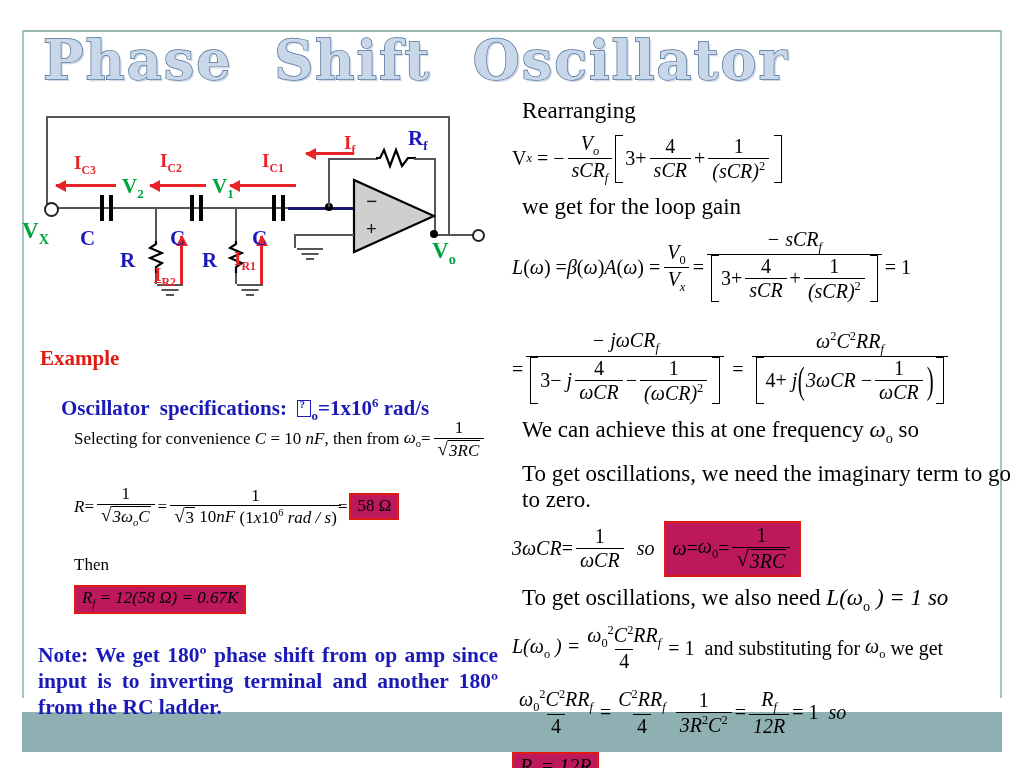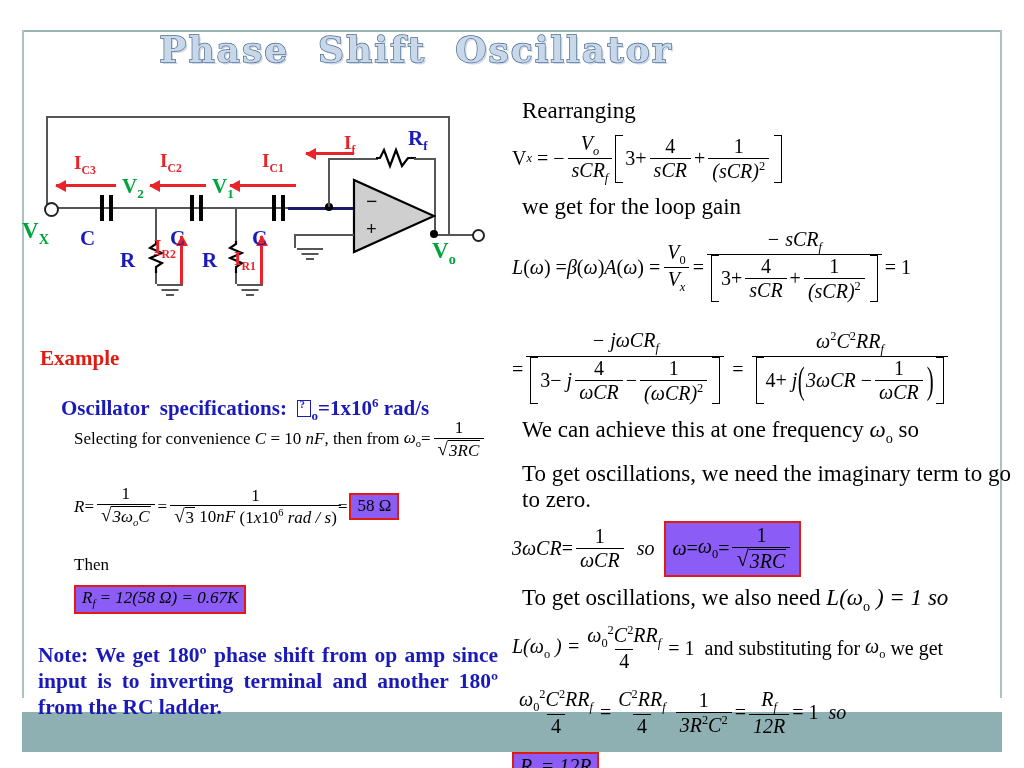--- a/index.html
+++ b/index.html
@@ -16,21 +16,21 @@
   .frame-right{position:absolute;left:1000px;top:30px;width:2px;height:668px;background:#a9c3c3;}
   .frame-top{position:absolute;left:22px;top:30px;width:980px;height:2px;background:#9ab3b3;}
 
   
   .footer-bar{position:absolute;left:22px;top:712px;width:980px;height:40px;background:#8fb0b2;}
 
   
   .title{
     position:absolute;left:0;top:28px;width:832px;text-align:center;
     font-family:"DejaVu Serif", serif;
-    font-weight:bold;font-size:36px;letter-spacing:2px;
+    font-weight:bold;font-size:54px;letter-spacing:2px;
     color:#c9d8e8;
     -webkit-text-stroke:1.4px #4a6a92;
     paint-order:stroke fill;
     text-shadow:2px 2px 0 rgba(120,150,185,.35);
     white-space:pre;
   }
 
   
   .m{font-family:"Liberation Serif", serif;font-style:italic;}
   .up{font-style:normal;}
@@ -43,21 +43,21 @@
   .subn{font-size:.62em;vertical-align:sub;font-style:normal;}
   .brk{display:inline-flex;align-items:stretch;}
   .brk>.bl,.brk>.br2{width:7px;border:1.4px solid #000;}
   .brk>.bl{border-right:none;margin-right:2px;}
   .brk>.br2{border-left:none;margin-left:2px;}
   .paren-tall{display:inline-flex;align-items:center;font-size:1.9em;font-style:normal;
               transform:scaleX(.55);margin:0 -2px;}
   .sqrt{display:inline-flex;align-items:flex-start;}
   .sqrt .rad{font-style:normal;font-size:1.12em;line-height:1;}
   .sqrt .under{border-top:1.3px solid #000;padding:0 1px;margin-top:1px;}
-  .redbox{border:2.6px solid #e01b12;padding:1px 6px 2px 6px;display:inline-block;background:#8b5cf6;}
+  .redbox{border:2.6px solid #e01b12;padding:1px 6px 2px 6px;display:inline-block;background:#be185d;}
 
   
   .rcol{position:absolute;left:512px;top:98px;width:502px;color:#000;}
   .rtext{font-size:23px;margin:0 0 6px 10px;}
   .req{font-size:20px;margin:2px 0 8px 0;}
 
   
   .ex-head{position:absolute;left:40px;top:346px;font-family:"Liberation Serif",serif;
            font-weight:bold;font-size:21px;color:#e01b12;}
   .ex-spec{position:absolute;left:40px;top:370px;font-family:"Liberation Serif",serif;
@@ -179,21 +179,21 @@
     <div class="arrow" style="left:128px;top:76px;width:56px;"></div>
     <div class="arrow" style="left:208px;top:76px;width:66px;"></div>
     <div class="arrow" style="left:284px;top:44px;width:48px;"></div>
     <div class="arrowup" style="left:158px;top:128px;height:48px;"></div>
     <div class="arrowup" style="left:238px;top:128px;height:48px;"></div>
 
     <div class="lbl lred" style="left:52px;top:44px;font-size:19px;">I<span class="subn">C3</span></div>
     <div class="lbl lred" style="left:138px;top:42px;font-size:19px;">I<span class="subn">C2</span></div>
     <div class="lbl lred" style="left:240px;top:42px;font-size:19px;">I<span class="subn">C1</span></div>
     <div class="lbl lred" style="left:322px;top:24px;font-size:19px;">I<span class="subn">f</span></div>
-    <div class="lbl lred" style="left:132px;top:128px;font-size:19px;text-decoration:underline;">I<span class="subn">R2</span></div>
+    <div class="lbl lred" style="left:132px;top:156px;font-size:19px;text-decoration:underline;">I<span class="subn">R2</span></div>
     <div class="lbl lred" style="left:212px;top:140px;font-size:19px;">I<span class="subn">R1</span></div>
 
     <div class="lbl lgreen" style="left:0px;top:110px;font-size:23px;">V<span class="subn">X</span></div>
     <div class="lbl lgreen" style="left:100px;top:66px;font-size:21px;">V<span class="subn">2</span></div>
     <div class="lbl lgreen" style="left:190px;top:66px;font-size:21px;">V<span class="subn">1</span></div>
     <div class="lbl lgreen" style="left:410px;top:130px;font-size:23px;">V<span class="subn">o</span></div>
 
     <div class="lbl lblue" style="left:58px;top:118px;font-size:21px;">C</div>
     <div class="lbl lblue" style="left:148px;top:118px;font-size:21px;">C</div>
     <div class="lbl lblue" style="left:230px;top:118px;font-size:21px;">C</div>

